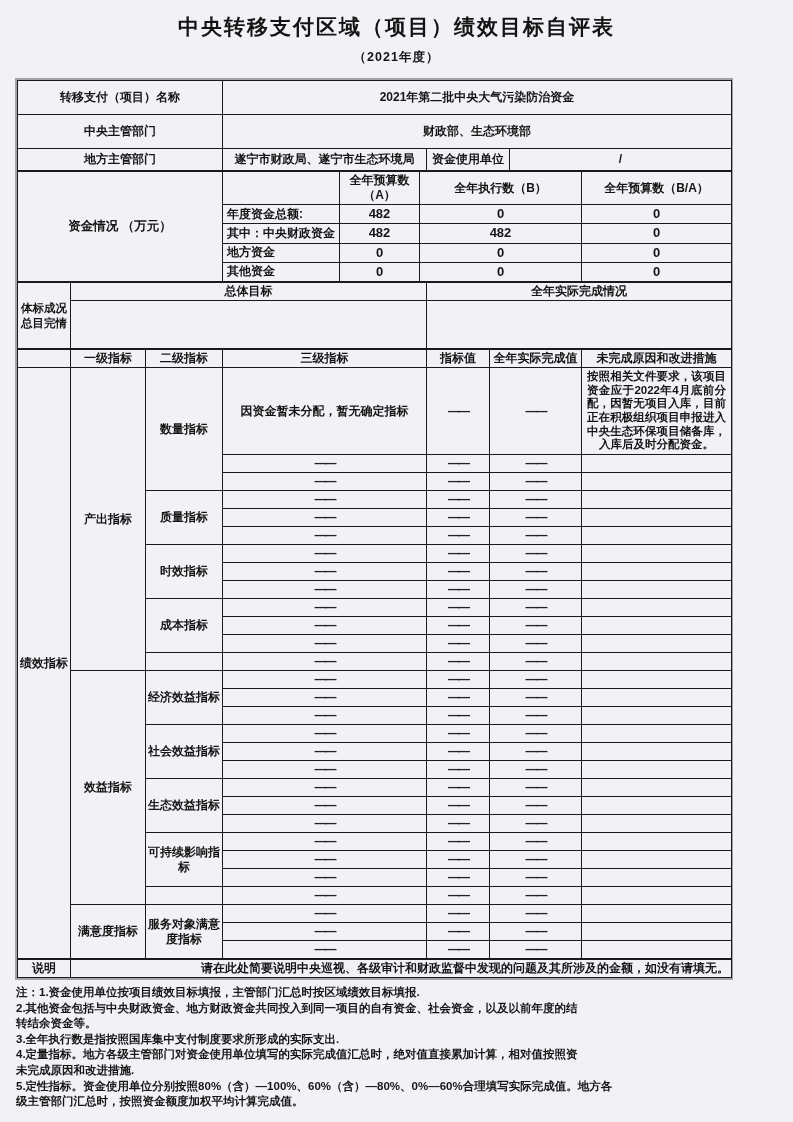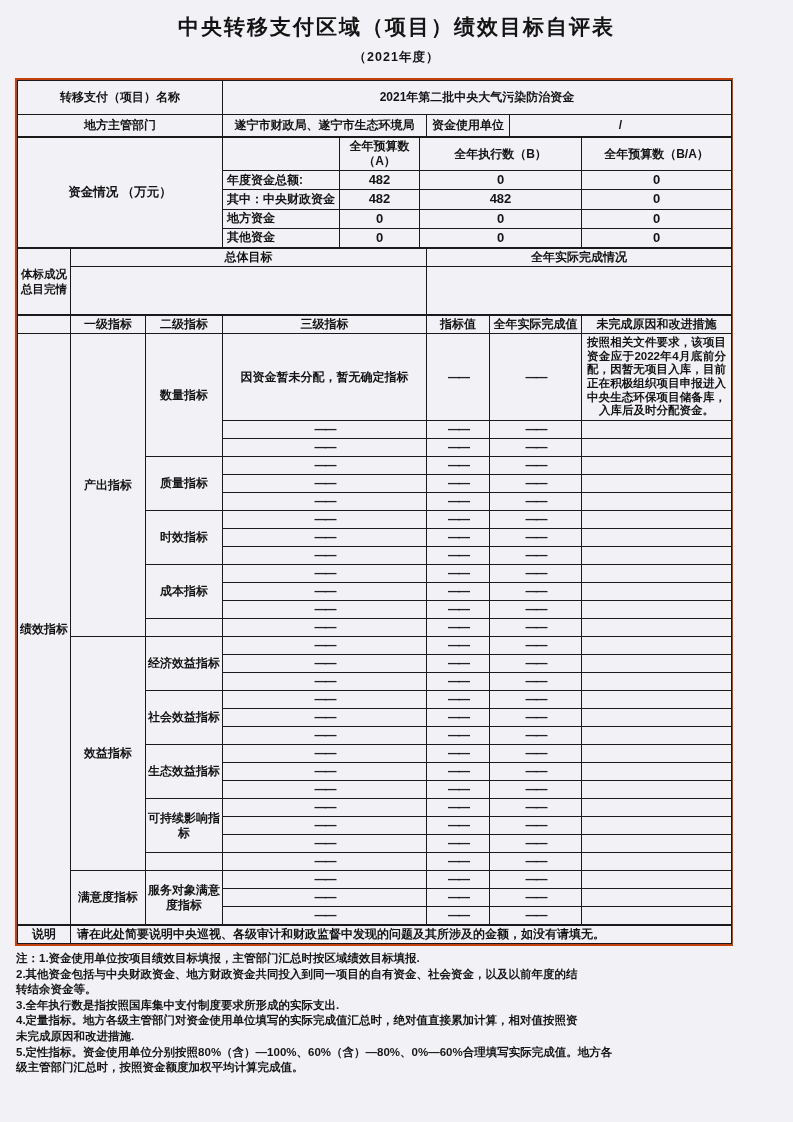--- a/index.html
+++ b/index.html
@@ -3,21 +3,21 @@
 <meta charset="utf-8">
 <style>
   html,body{margin:0;padding:0;background:#e7e5ec;}
   .page{
     width:793px;height:1122px;margin:0 auto;position:relative;overflow:hidden;
     background:#f2f1f6;color:#141414;
     font-family:"Liberation Sans", sans-serif;
   }
   .title{padding-top:13px;text-align:center;font-size:21px;font-weight:700;letter-spacing:2px;}
   .subtitle{margin-top:8px;text-align:center;font-size:12.5px;font-weight:700;letter-spacing:1px;}
-  .form{margin:12px 0 0 15px;width:714px;border:2px solid #c2410c;background:transparent;}
+  .form{margin:12px 0 0 15px;width:714px;border:2px solid #a3a3a3;background:transparent;}
   table{border-collapse:collapse;table-layout:fixed;width:714px;}
   td{
     border:1.5px solid #1a1a1a;
     font-size:12px;font-weight:700;text-align:center;vertical-align:middle;
     padding:1px 2px;overflow:hidden;line-height:1.25;
   }
   
   .t1 td{height:31px;}
   .t1 tr.short td{height:19px;}
   
@@ -35,21 +35,21 @@
   .t4 tr.tall td{height:82px;}
   .t4 td.lv3txt{font-size:12px;}
   .t4 td.dash{letter-spacing:-2px;color:#222;font-size:12px;white-space:nowrap;}
   .t4 td.reason{
     text-align:justify;text-align-last:center;font-size:11.5px;line-height:13.6px;
     padding:2px 5px;vertical-align:middle;
   }
   .t4 td.side{font-size:12px;padding:0;}
   
   .t5 td{height:15px;margin-top:32px;}
-  .t5 td.rtext{text-align:left;padding-left:6px;font-size:12px;}
+  .t5 td.rtext{text-align:right;padding-left:6px;font-size:12px;}
   
   .notes{margin:5px 0 0 16px;width:730px;font-size:11.5px;font-weight:700;line-height:15.6px;color:#161616;}
   .notes div{white-space:nowrap;}
 </style>
 </head>
 <body>
 
 <div class="page">
 
   <div class="title">中央转移支付区域（项目）绩效目标自评表</div>
@@ -61,20 +61,24 @@
       <colgroup>
           <col style="width:205px">
           <col style="width:204px">
           <col style="width:83px">
           <col style="width:222px">
         </colgroup>
       <tbody>
           <tr>
         <td>转移支付（项目）名称</td>
         <td colspan="3">2021年第二批中央大气污染防治资金</td>
+      </tr>
+      <tr>
+        <td>中央主管部门</td>
+        <td colspan="3">财政部、生态环境部</td>
       </tr>
       <tr class="short">
         <td>地方主管部门</td>
         <td>遂宁市财政局、遂宁市生态环境局</td>
         <td>资金使用单位</td>
         <td>/</td>
       </tr>
     </tbody>
       </table>
 

